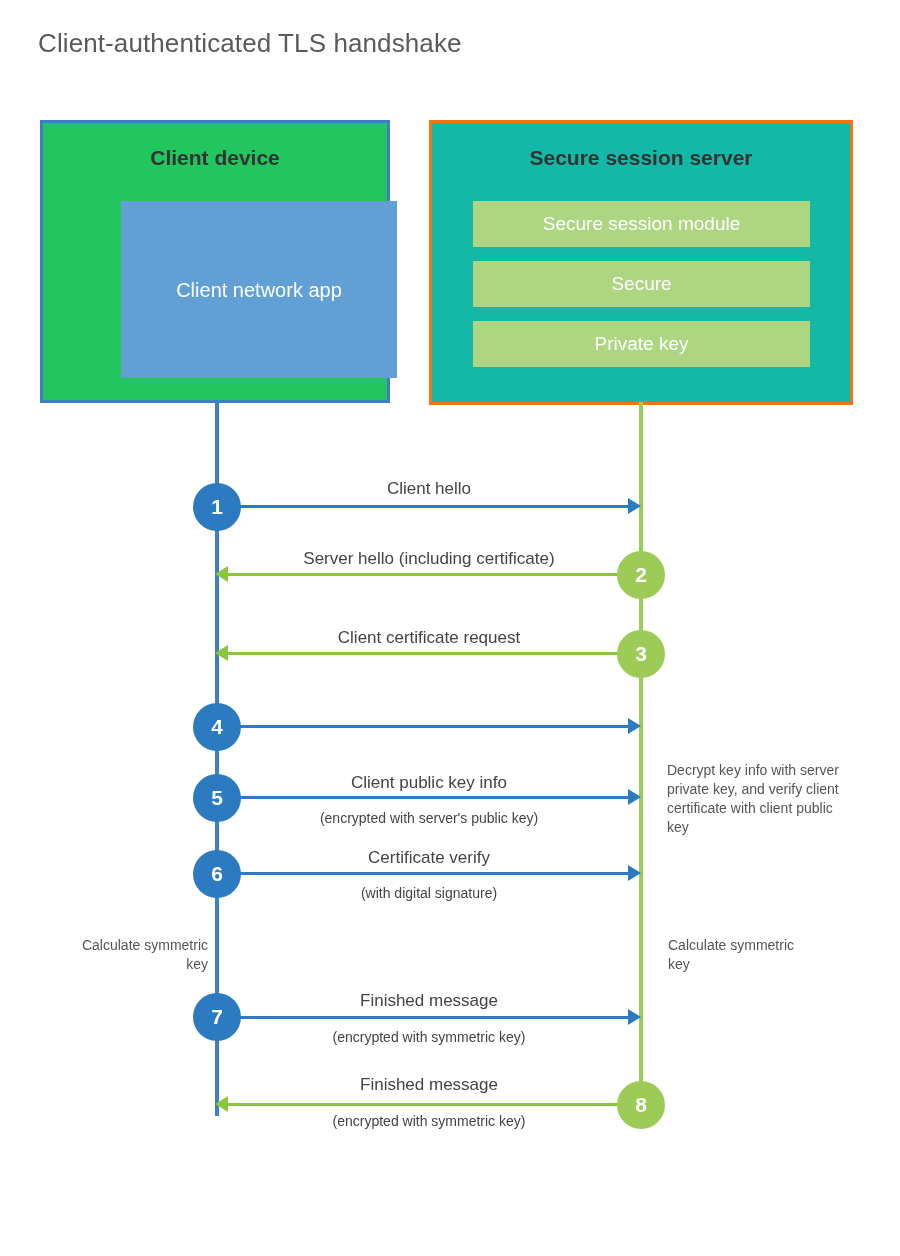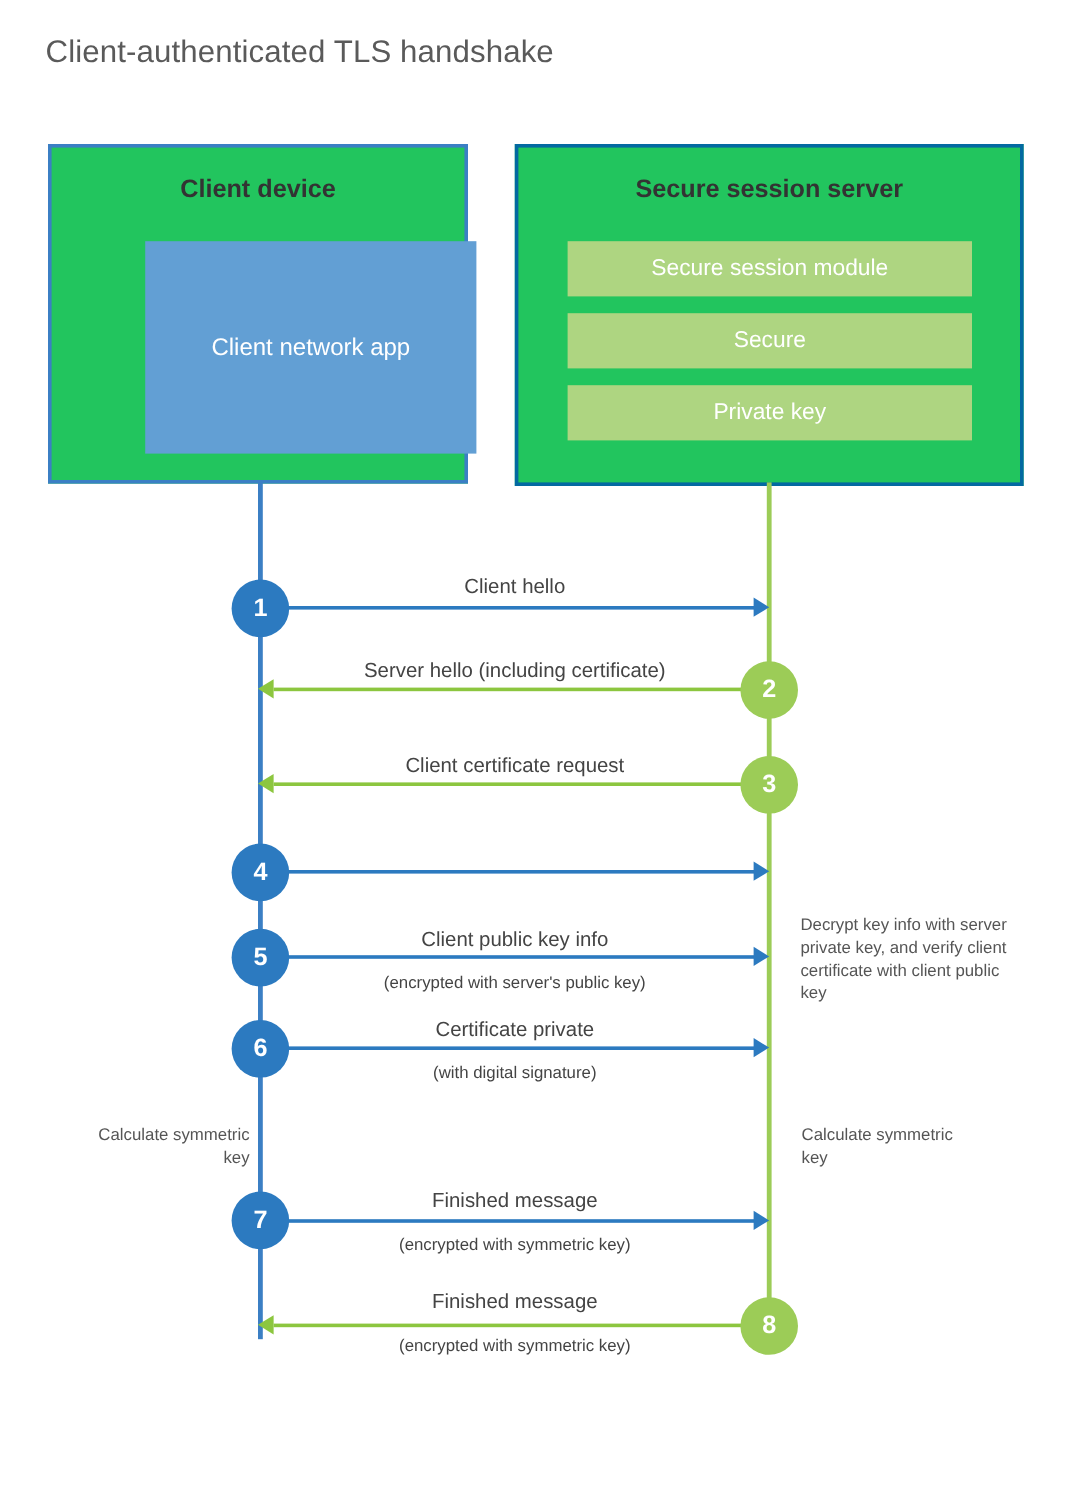--- a/index.html
+++ b/index.html
@@ -73,23 +73,23 @@
     margin-left: 40px;
   }
 
   
   #server-box {
     position: absolute;
     left: 429px;
     top: 120px;
     width: 424px;
     height: 285px;
-    border: 3px solid #0369a1;
-    box-sizing: border-box;
-    background: #22c55e;
+    border: 3px solid #f97316;
+    box-sizing: border-box;
+    background: #14b8a6;
   }
   #server-box-title {
     position: absolute;
     left: 0;
     top: 23px;
     width: 100%;
     text-align: center;
     font-size: 21px;
     font-weight: bold;
     color: #333333;
@@ -255,21 +255,21 @@
   <div class="arrow-line blue" style="left:217px; top:725px; width:413px;"></div>
   <div class="arrow-head right blue" style="left:628px; top:718px;"></div>
   <div class="step-circle client" style="top:703px;">4</div>
 
   <div class="msg-label" style="left:217px; top:773px; width:424px;">Client public key info</div>
   <div class="arrow-line blue" style="left:217px; top:796px; width:413px;"></div>
   <div class="arrow-head right blue" style="left:628px; top:789px;"></div>
   <div class="msg-sublabel" style="left:217px; top:810px; width:424px;">(encrypted with server's public key)</div>
   <div class="step-circle client" style="top:774px;">5</div>
 
-  <div class="msg-label" style="left:217px; top:848px; width:424px;">Certificate private</div>
+  <div class="msg-label" style="left:217px; top:848px; width:424px;">Certificate verify</div>
   <div class="arrow-line blue" style="left:217px; top:872px; width:413px;"></div>
   <div class="arrow-head right blue" style="left:628px; top:865px;"></div>
   <div class="msg-sublabel" style="left:217px; top:885px; width:424px;">(with digital signature)</div>
   <div class="step-circle client" style="top:850px;">6</div>
 
   <div class="msg-label" style="left:217px; top:991px; width:424px;">Finished message</div>
   <div class="arrow-line blue" style="left:217px; top:1016px; width:413px;"></div>
   <div class="arrow-head right blue" style="left:628px; top:1009px;"></div>
   <div class="msg-sublabel" style="left:217px; top:1029px; width:424px;">(encrypted with symmetric key)</div>
   <div class="step-circle client" style="top:993px;">7</div>

